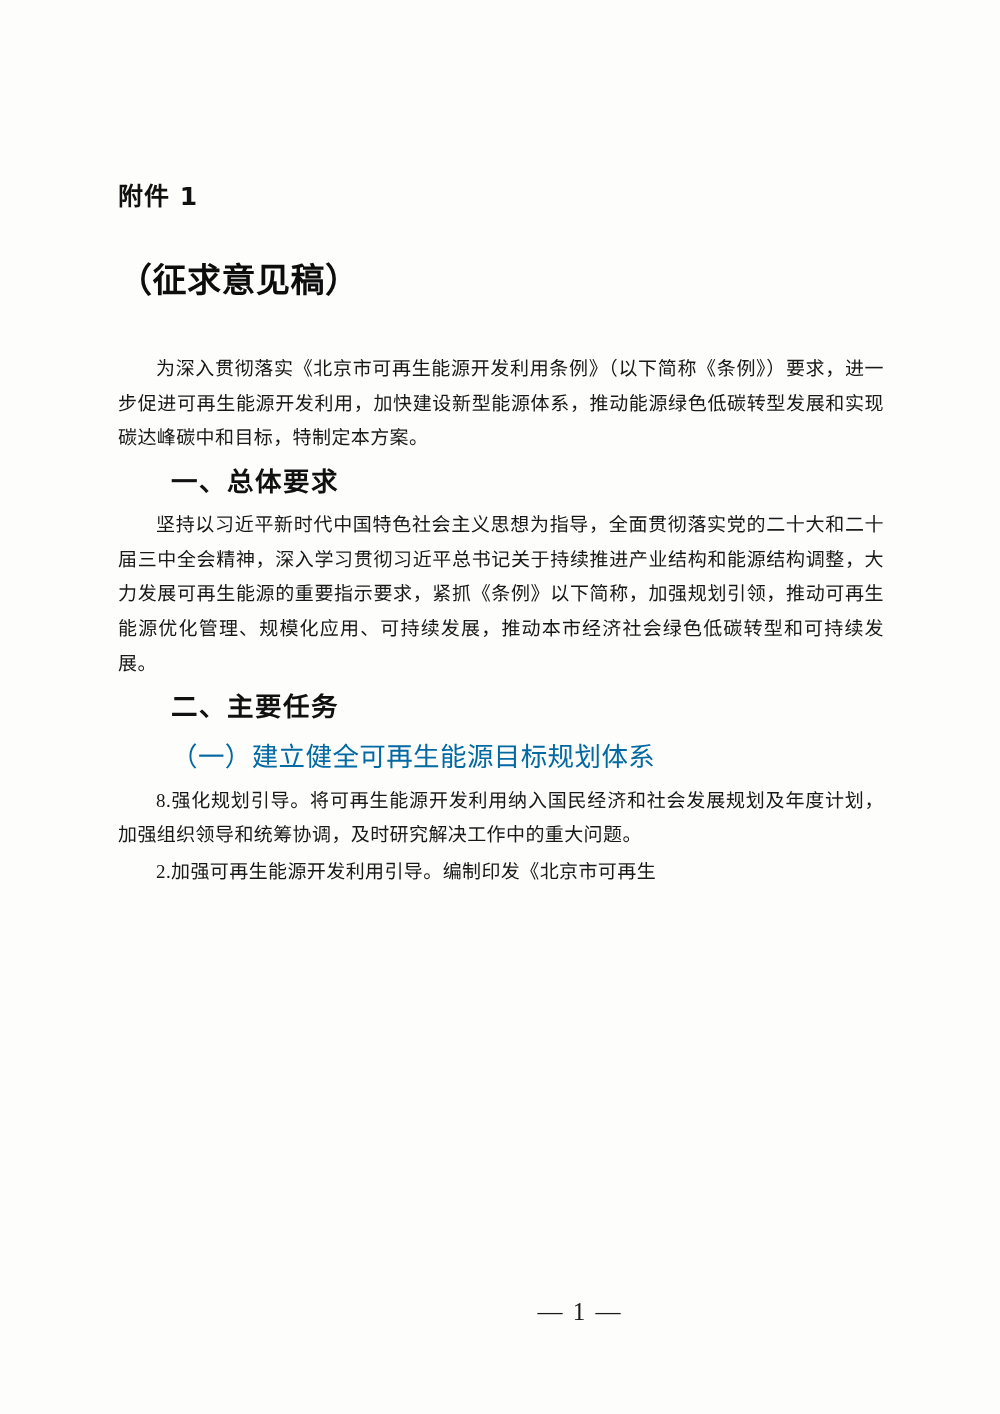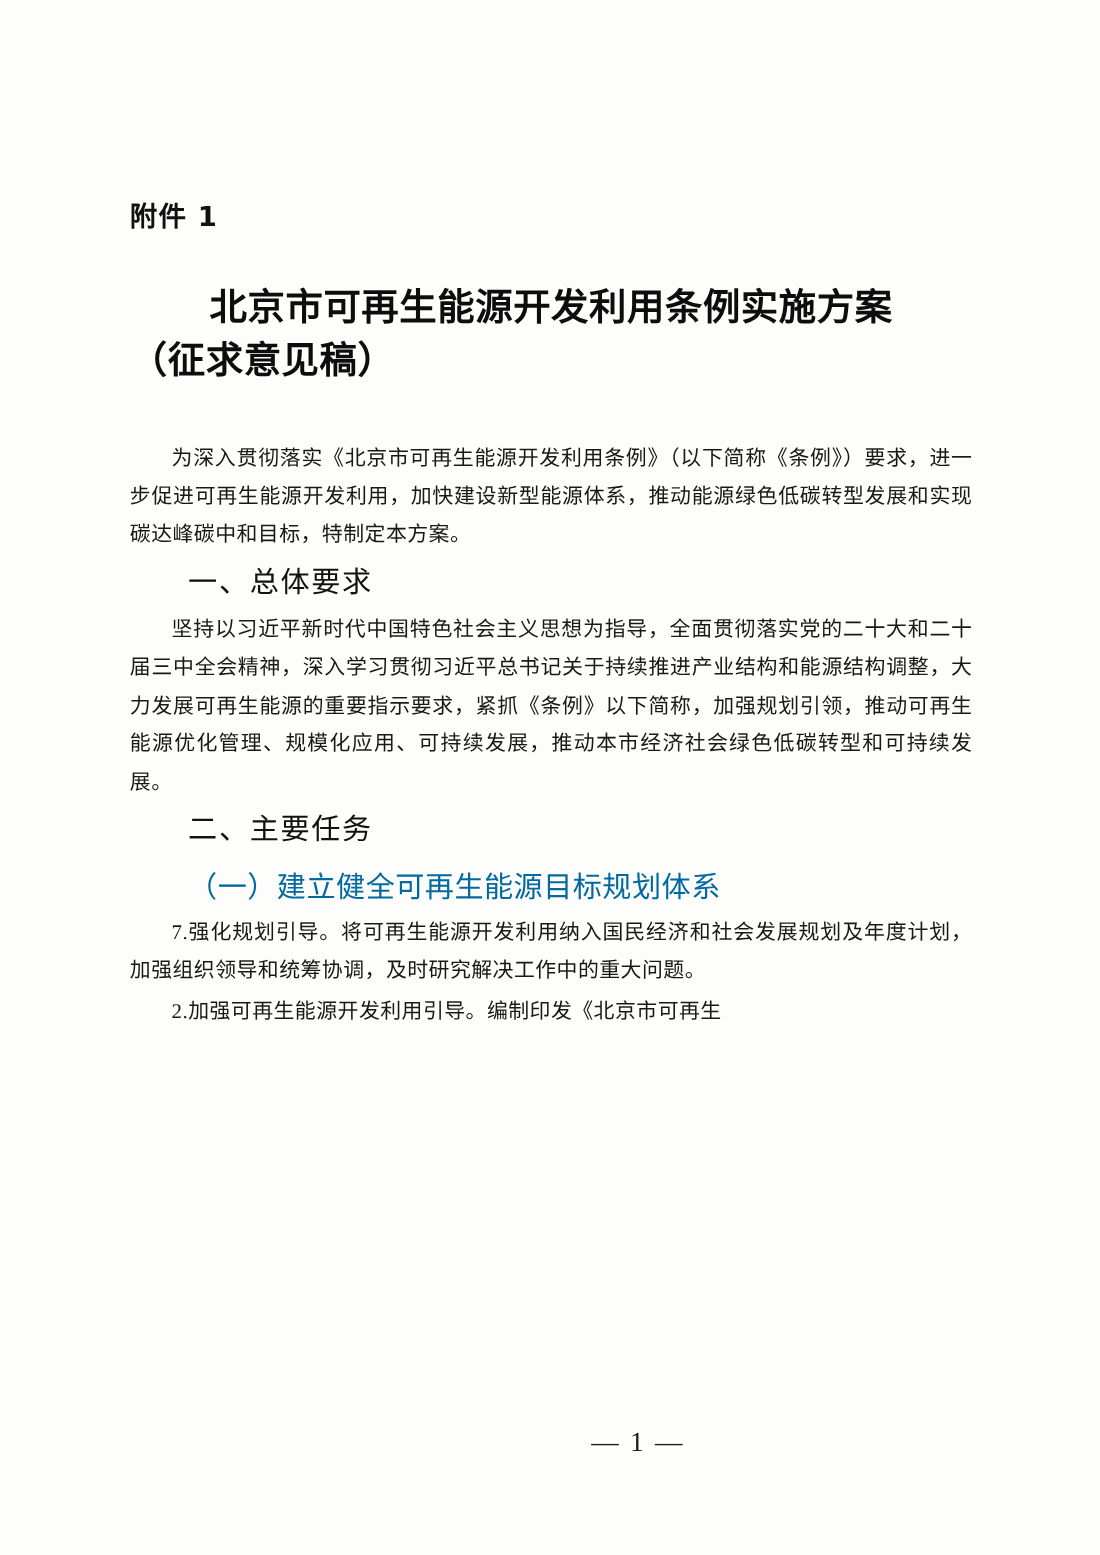--- a/index.html
+++ b/index.html
@@ -56,21 +56,21 @@
     line-height: 1.82;
     margin: 0 0 2px 0;
     text-align: justify;
     text-justify: inter-ideograph;
     text-indent: 2em;
     letter-spacing: 0.4px;
     color: #181818;
   }
   p.heading-para {
     font-family: "DejaVu Sans", "Liberation Sans", sans-serif;
-    font-weight: normal;
+    font-weight: bold;
     font-size: 26.5px;
     line-height: 1.82;
     margin: 0 0 2px 0;
     text-indent: 2em;
     letter-spacing: 1.5px;
     color: #111;
   }
   p.sub-heading-para {
     font-size: 26.5px;
     line-height: 1.82;
@@ -92,34 +92,33 @@
   }
 </style>
 </head>
 <body>
 
 <div class="page">
   <div class="content">
 
     <div class="attachment-label">附件 1</div>
 
-    <h1 class="doc-title">北京市可再生能源开发利用条例实施方案</h1>
 
     <h2 class="doc-subtitle">（征求意见稿）</h2>
 
     <p class="body-para">为深入贯彻落实《北京市可再生能源开发利用条例》（以下简称《条例》）要求，进一步促进可再生能源开发利用，加快建设新型能源体系，推动能源绿色低碳转型发展和实现碳达峰碳中和目标，特制定本方案。</p>
 
     <p class="heading-para">一、总体要求</p>
 
     <p class="body-para">坚持以习近平新时代中国特色社会主义思想为指导，全面贯彻落实党的二十大和二十届三中全会精神，深入学习贯彻习近平总书记关于持续推进产业结构和能源结构调整，大力发展可再生能源的重要指示要求，紧抓《条例》以下简称，加强规划引领，推动可再生能源优化管理、规模化应用、可持续发展，推动本市经济社会绿色低碳转型和可持续发展。</p>
 
     <p class="heading-para">二、主要任务</p>
 
     <p class="sub-heading-para">（一）建立健全可再生能源目标规划体系</p>
 
-    <p class="body-para">7.强化规划引导。将可再生能源开发利用纳入国民经济和社会发展规划及年度计划，加强组织领导和统筹协调，及时研究解决工作中的重大问题。</p>
+    <p class="body-para">8.强化规划引导。将可再生能源开发利用纳入国民经济和社会发展规划及年度计划，加强组织领导和统筹协调，及时研究解决工作中的重大问题。</p>
 
     <p class="body-para">2.加强可再生能源开发利用引导。编制印发《北京市可再生</p>
 
   </div>
 
   <div class="page-number">— 1 —</div>
 </div>
 
 </body></html>

